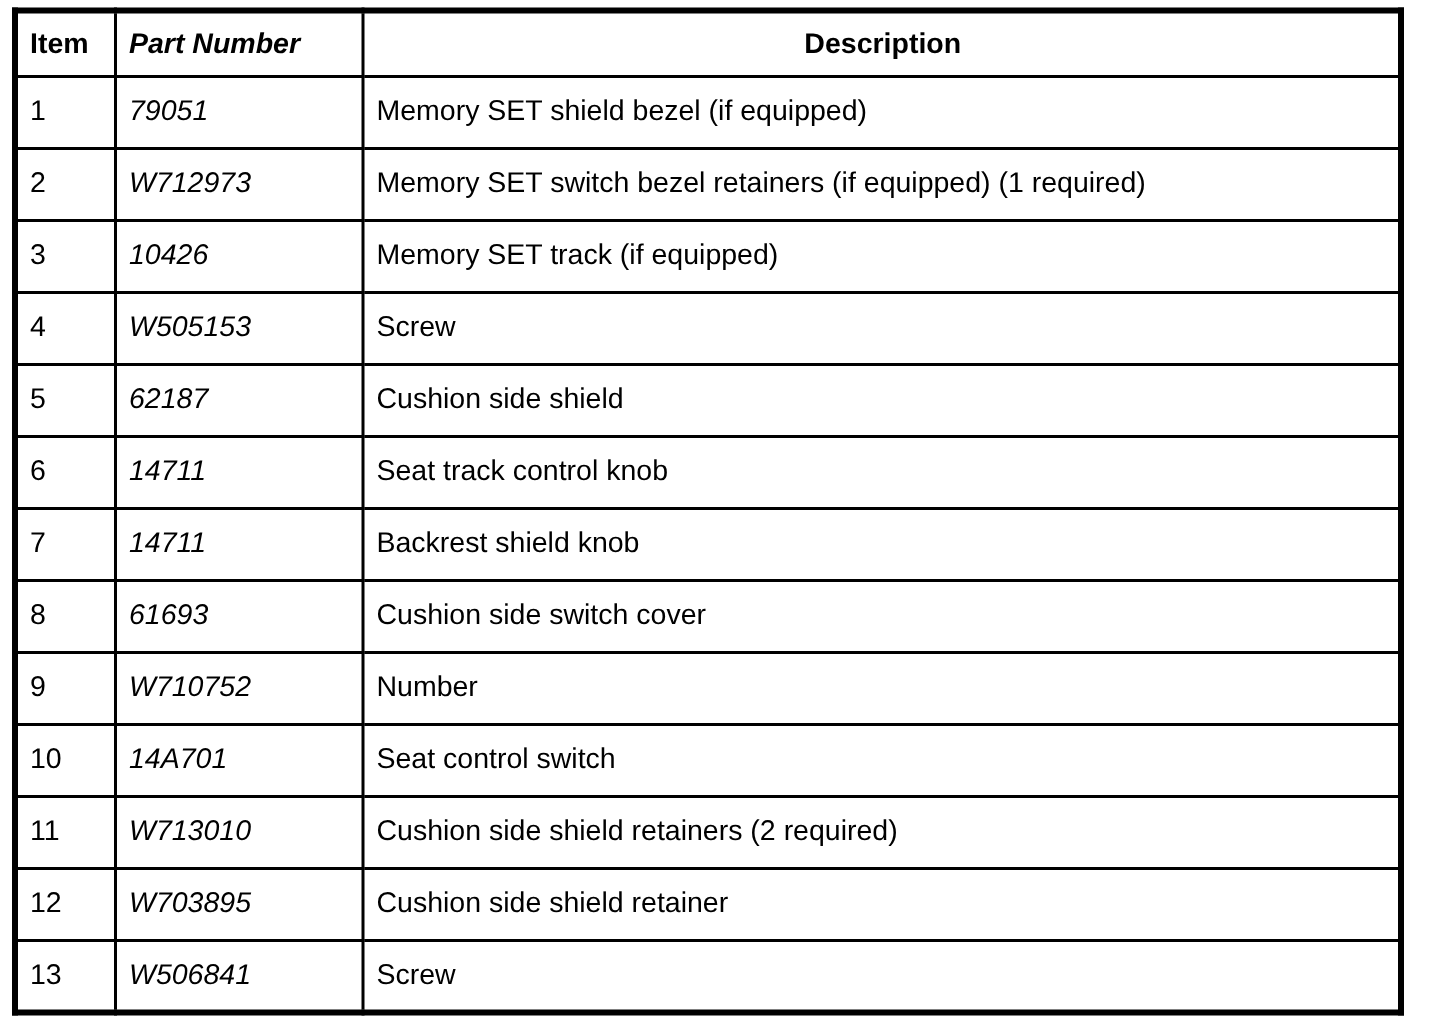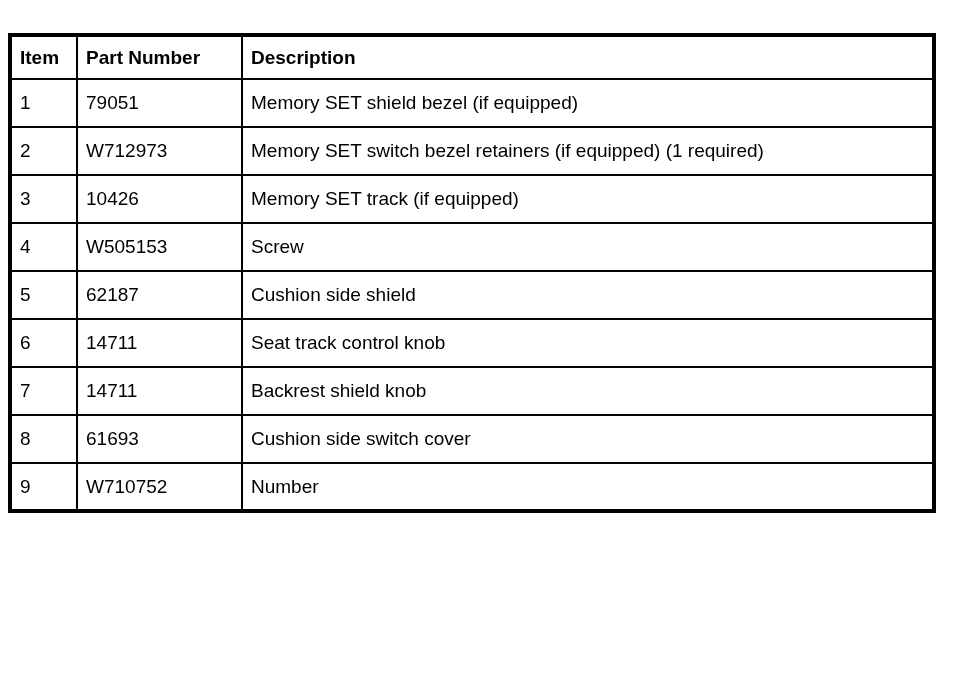--- a/index.html
+++ b/index.html
@@ -10,21 +10,20 @@
     width: 960px;
     height: 684px;
     font-family: "Liberation Sans", sans-serif;
     color: #000000;
   }
   .page {
     position: relative;
     width: 960px;
     height: 492px;
     background: #ffffff;
-    margin-top: 28px;
   }
   table.parts-table {
     position: absolute;
     left: 8px;
     top: 5px;
     width: 928px;
     border-collapse: collapse;
     border: 4px solid #000000;
     background: #ffffff;
     table-layout: fixed;
@@ -38,29 +37,29 @@
     vertical-align: middle;
     white-space: nowrap;
     overflow: hidden;
   }
   table.parts-table thead th {
     font-weight: bold;
     height: 44px;
     text-align: left;
   }
   table.parts-table thead th.col-desc {
-    text-align: left;
+    text-align: center;
   }
   table.parts-table tbody td {
     font-weight: normal;
     height: 48px;
     text-align: left;
   }
   .col-item { width: 67px; }
-  .col-part { width: 165px; }
+  .col-part { width: 165px; font-style: italic; }
   .col-desc { width: auto; }
   td.cell-desc { padding-left: 10px; }
 </style>
 </head>
 <body>
 
 <div class="page">
   <table class="parts-table">
     <thead>
       <tr>
@@ -108,15 +107,35 @@
       <tr>
         <td class="col-item">8</td>
         <td class="col-part">61693</td>
         <td class="col-desc cell-desc">Cushion side switch cover</td>
       </tr>
       <tr>
         <td class="col-item">9</td>
         <td class="col-part">W710752</td>
         <td class="col-desc cell-desc">Number</td>
       </tr>
+      <tr>
+        <td class="col-item">10</td>
+        <td class="col-part">14A701</td>
+        <td class="col-desc cell-desc">Seat control switch</td>
+      </tr>
+      <tr>
+        <td class="col-item">11</td>
+        <td class="col-part">W713010</td>
+        <td class="col-desc cell-desc">Cushion side shield retainers (2 required)</td>
+      </tr>
+      <tr>
+        <td class="col-item">12</td>
+        <td class="col-part">W703895</td>
+        <td class="col-desc cell-desc">Cushion side shield retainer</td>
+      </tr>
+      <tr>
+        <td class="col-item">13</td>
+        <td class="col-part">W506841</td>
+        <td class="col-desc cell-desc">Screw</td>
+      </tr>
     </tbody>
   </table>
 </div>
 
 </body></html>

